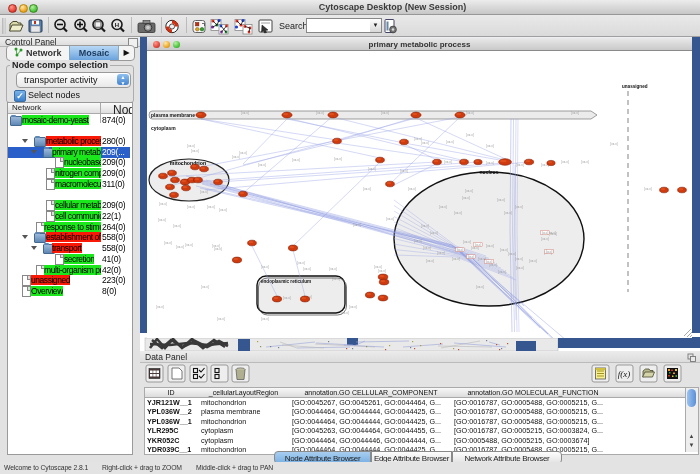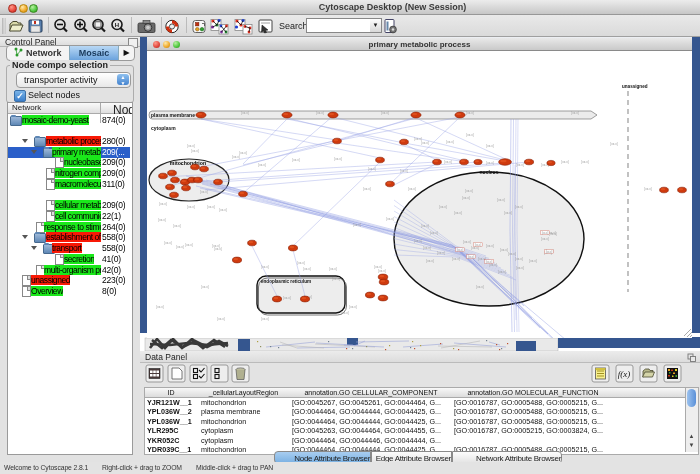--- a/index.html
+++ b/index.html
@@ -56,21 +56,21 @@
 #iwtitle .t{position:absolute;left:0;right:0;top:2px;text-align:center;font-size:8px;font-weight:bold;color:#333;}
 .itl{position:absolute;width:7px;height:7px;border-radius:50%;top:3px;}
 #bstrip{left:0px;top:296px;width:560px;height:18px;background:#ededed;}
 #dpanel{left:140px;top:351px;width:560px;height:123px;background:#e3e3e3;}
 #dptitle{left:0;top:0;width:560px;height:12px;background:linear-gradient(#ececec,#dcdcdc);border-bottom:1px solid #bbb;box-sizing:border-box;}
 #dptitle span{position:absolute;left:5px;top:1px;font-size:8.5px;color:#222;}
 #dtable{left:4px;top:36px;width:553px;height:66px;background:#fff;border:1px solid #aaa;}
 .thc{position:absolute;top:0;height:9px;background:linear-gradient(#f8f8f8,#dcdcdc);border-right:1px solid #aaa;border-bottom:1px solid #aaa;font-size:7px;color:#111;text-align:center;line-height:9px;overflow:hidden;}
 .drow{position:absolute;height:9px;font-size:7.2px;color:#111;line-height:9px;white-space:nowrap;overflow:hidden;}
 #btabs{left:134px;top:100px;height:13px;font-size:8px;letter-spacing:-0.3px;}
-.btab{position:absolute;top:0;height:13px;line-height:13px;text-align:right;background:linear-gradient(#fdfdfd,#e3e3e3);border:1px solid #8a8a8a;color:#222;box-sizing:border-box;}
+.btab{position:absolute;top:0;height:13px;line-height:13px;text-align:center;background:linear-gradient(#fdfdfd,#e3e3e3);border:1px solid #8a8a8a;color:#222;box-sizing:border-box;}
 #btab1{left:0;width:97px;background:linear-gradient(#a8cdf0,#79b0e2);border-radius:4px 0 0 4px;}
 #btab2{left:97px;width:81px;}
 #btab3{left:178px;width:110px;border-radius:0 4px 4px 0;}
 #status{left:0;top:462px;width:700px;height:12px;background:#e3e3e3;font-size:6.8px;color:#333;letter-spacing:-0.1px;}
 #status span{position:absolute;top:2px;white-space:nowrap;}
 .icon{position:absolute;}
 .sep{top:2px;width:1px;height:16px;background:#bbb;position:absolute;}
 </style>
 </head>
 <body>
@@ -687,20 +687,21 @@
 <div class="drow" style="left:56px;top:28.8px;width:88px">mitochondrion</div>
 <div class="drow" style="left:147px;top:28.8px;width:159px">[GO:0044464, GO:0044444, GO:0044425, G...</div>
 <div class="drow" style="left:309px;top:28.8px;width:158px">[GO:0016787, GO:0005488, GO:0005215, G...</div>
 <div class="drow" style="left:2px;top:38.2px;width:49px;font-weight:bold">YLR295C</div>
 <div class="drow" style="left:56px;top:38.2px;width:88px">cytoplasm</div>
 <div class="drow" style="left:147px;top:38.2px;width:159px">[GO:0045263, GO:0044464, GO:0044455, G...</div>
 <div class="drow" style="left:309px;top:38.2px;width:158px">[GO:0016787, GO:0005215, GO:0003824, G...</div>
 <div class="drow" style="left:2px;top:47.6px;width:49px;font-weight:bold">YKR052C</div>
 <div class="drow" style="left:56px;top:47.6px;width:88px">cytoplasm</div>
 <div class="drow" style="left:147px;top:47.6px;width:159px">[GO:0044464, GO:0044446, GO:0044444, G...</div>
+<div class="drow" style="left:309px;top:47.6px;width:158px">[GO:0005488, GO:0005215, GO:0003674]</div>
 <div class="drow" style="left:2px;top:57.0px;width:49px;font-weight:bold">YDR039C__1</div>
 <div class="drow" style="left:56px;top:57.0px;width:88px">mitochondrion</div>
 <div class="drow" style="left:147px;top:57.0px;width:159px">[GO:0044464, GO:0044444, GO:0044425, G...</div>
 <div class="drow" style="left:309px;top:57.0px;width:158px">[GO:0016787, GO:0005488, GO:0005215, G...</div>
 <div style="position:absolute;right:0;top:0;width:12px;height:64px;background:#eee;border-left:1px solid #aaa">
         <div style="position:absolute;left:1px;top:1px;width:9px;height:18px;border-radius:5px;background:linear-gradient(90deg,#9cc2ee,#5a90d8)"></div>
         <div style="position:absolute;left:1px;bottom:10px;width:9px;height:9px;font-size:6px;text-align:center;color:#444">▲</div>
         <div style="position:absolute;left:1px;bottom:1px;width:9px;height:9px;font-size:6px;text-align:center;color:#444">▼</div>
       </div>
     </div>

